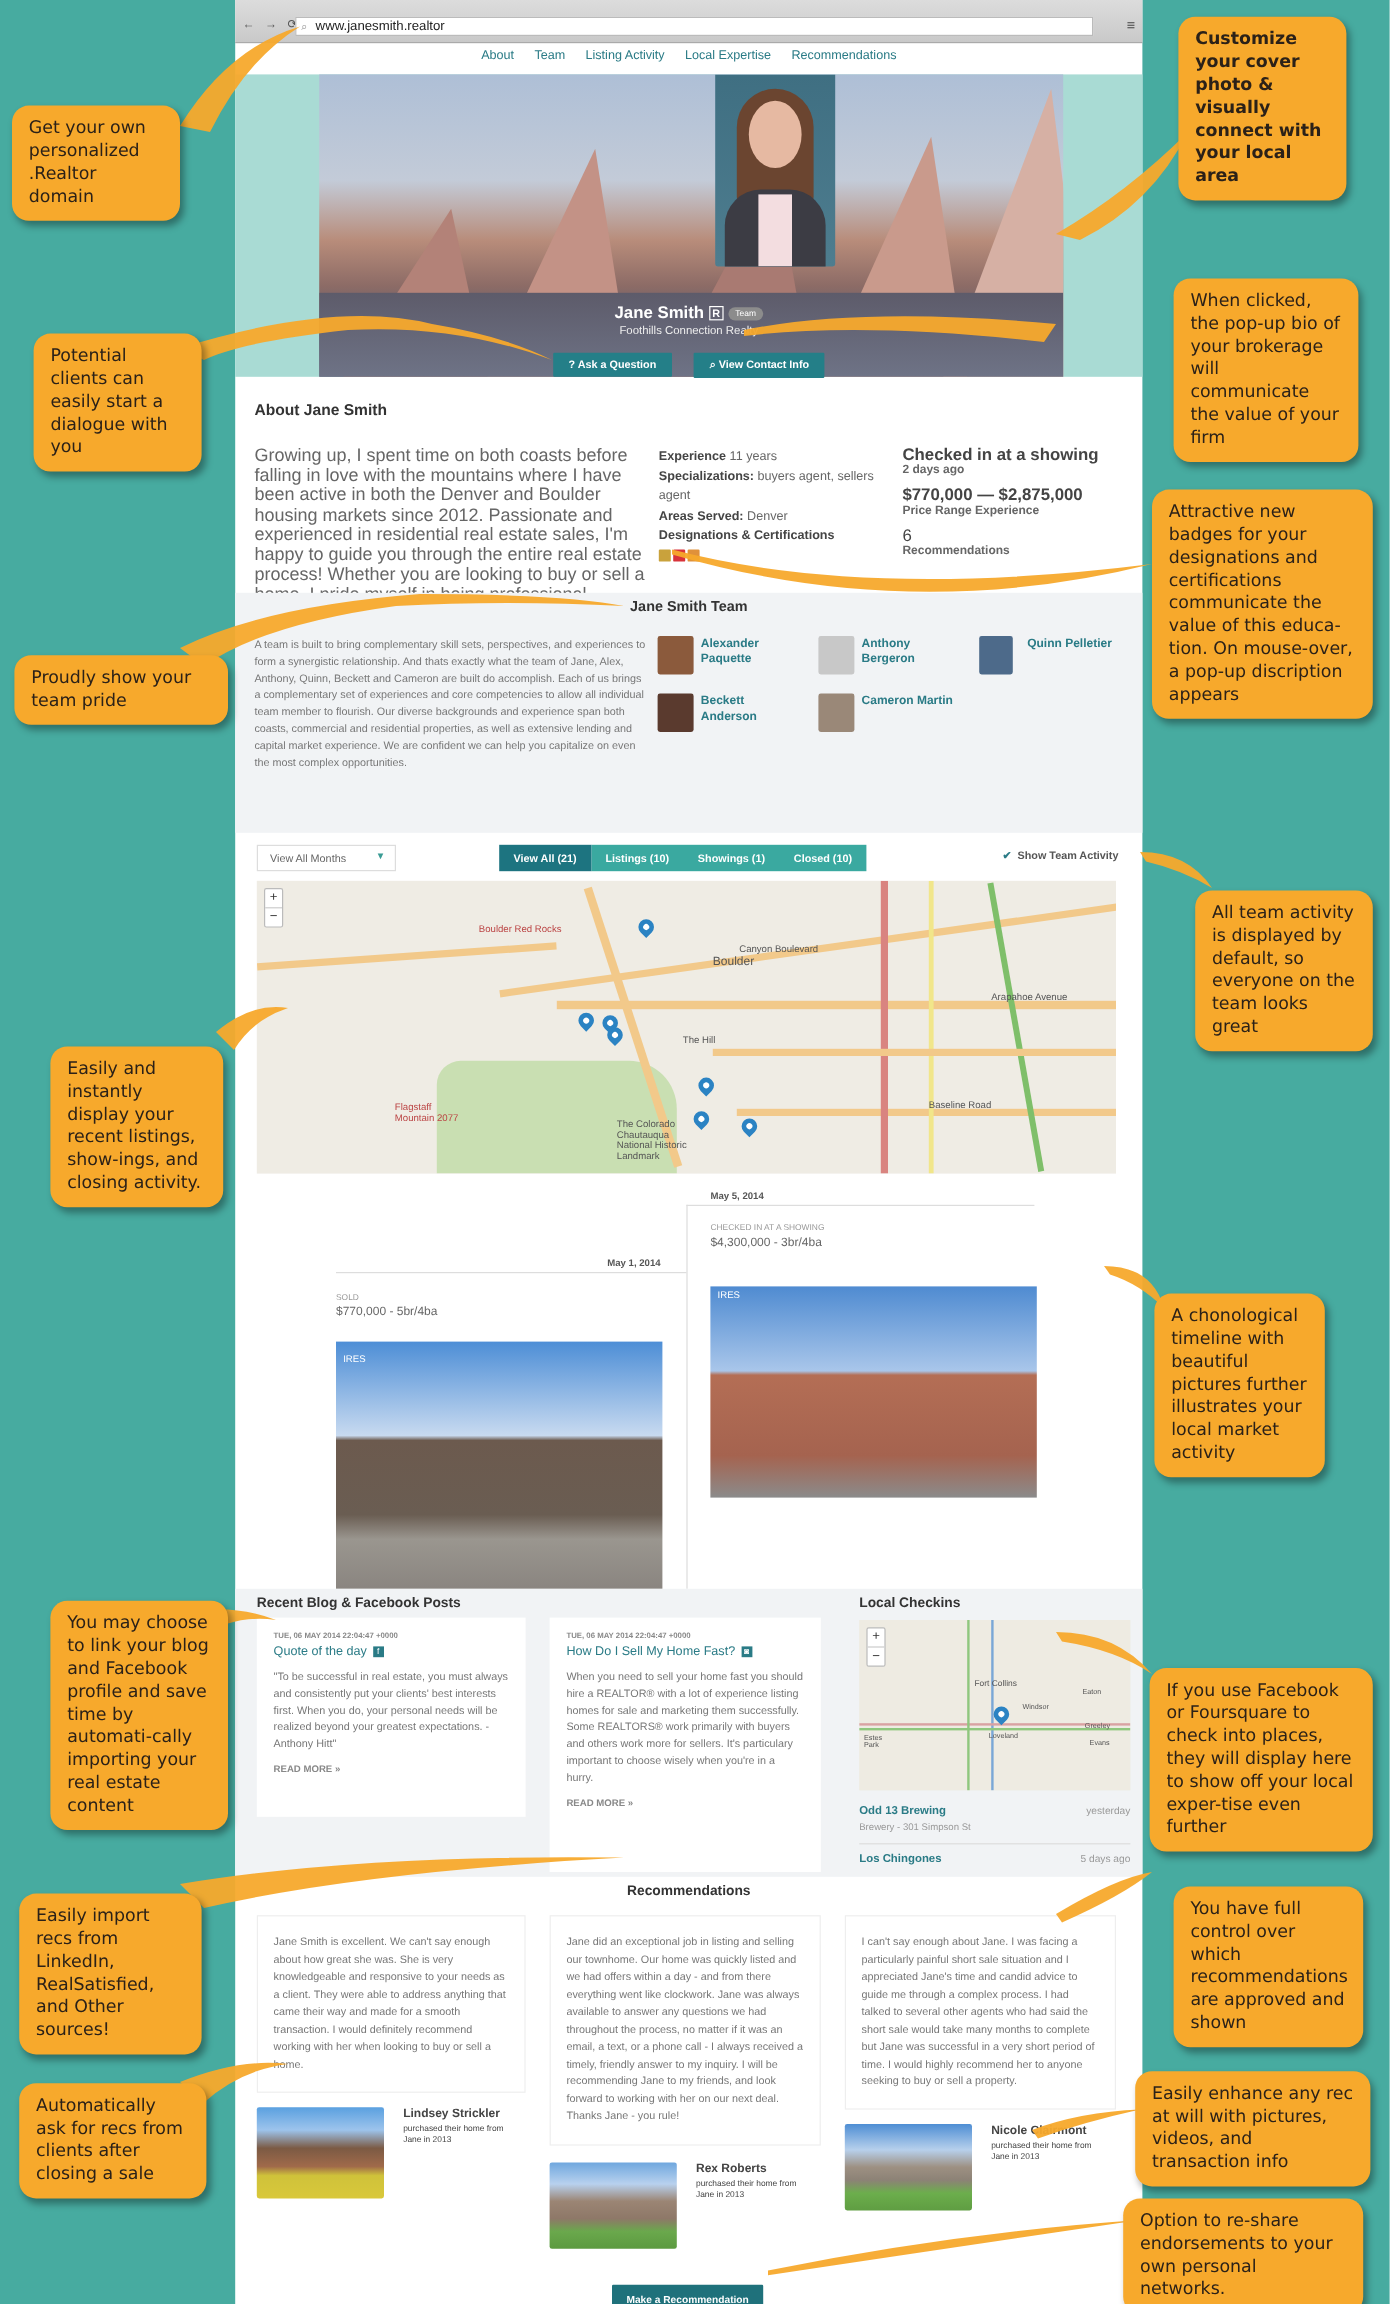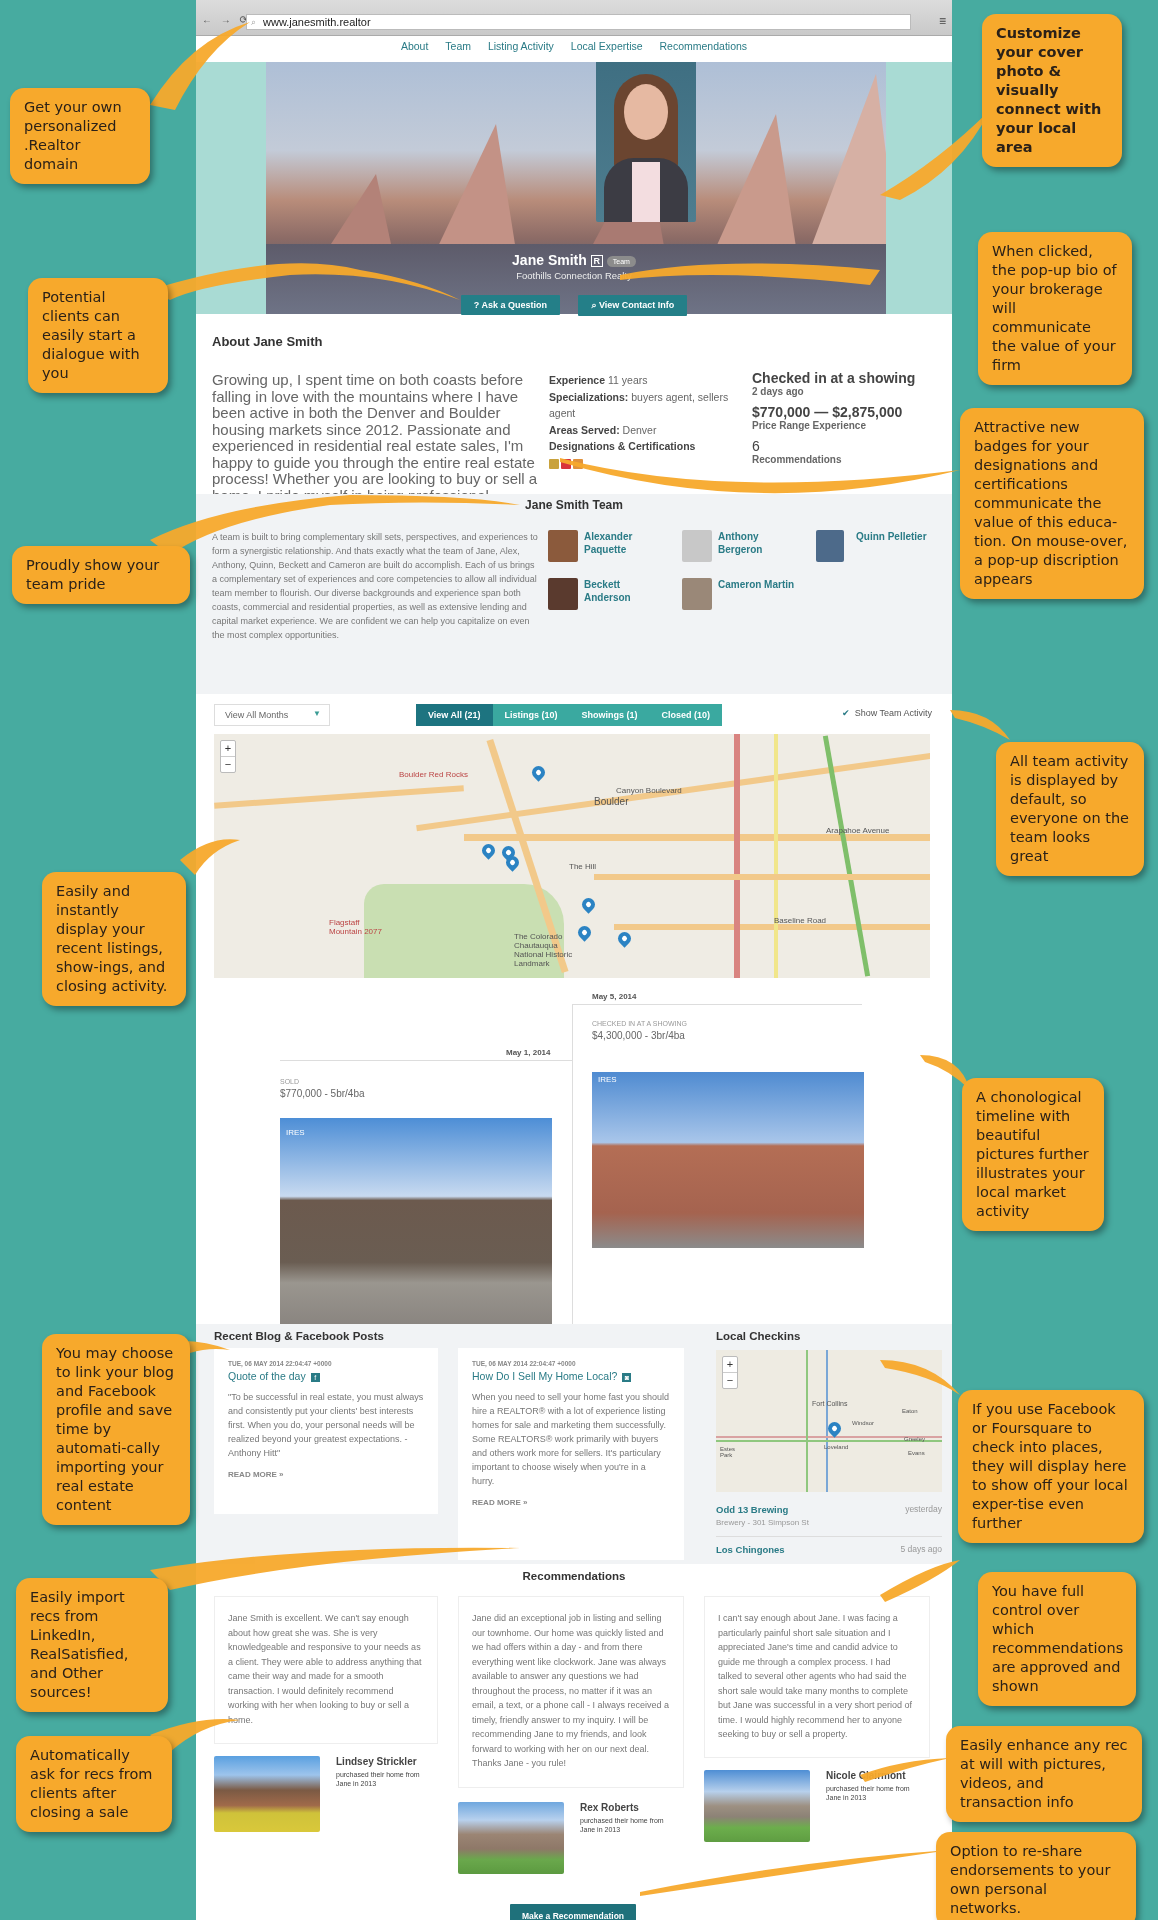--- a/index.html
+++ b/index.html
@@ -41,21 +41,21 @@
 .teamsec .desc{position:absolute;left:16px;top:36px;width:330px;font-size:9px;line-height:14px;color:#777}
 .member{position:absolute;display:flex}
 .member .av{width:30px;height:32px;border-radius:2px;margin-right:6px}
 .member .nm{font-size:10px;font-weight:bold;color:#2a7b86;line-height:13px}
 .activity{position:relative;height:300px}
 .dd{position:absolute;left:18px;top:10px;width:116px;height:22px;border:1px solid #ddd;font-size:9px;color:#666;padding:5px 10px}
 .dd .car{position:absolute;right:8px;top:4px;color:#3a9c95;font-size:8px}
 .tabs{position:absolute;left:220px;top:10px;display:flex}
 .tab{background:#3aa9a0;color:#fff;font-size:9px;font-weight:bold;padding:6px 12px;height:22px}
 .tab.active{background:#1d7480}
-.showteam{position:absolute;right:20px;top:14px;font-size:9px;color:#555;font-weight:normal}
+.showteam{position:absolute;right:20px;top:14px;font-size:9px;color:#555;font-weight:bold}
 .showteam .chk{color:#2a7b86;margin-right:5px}
 .map{position:absolute;left:18px;top:40px;width:716px;height:244px;background:#efece4;overflow:hidden}
 .map .road{position:absolute;background:#f2c98a}
 .map .green{position:absolute;background:#c9dfb2}
 .zoomc{position:absolute;left:6px;top:6px;width:16px;background:#fff;border:1px solid #bbb;border-radius:2px;font-size:11px;text-align:center;line-height:15px;color:#333}
 .pin{position:absolute;width:13px;height:13px;background:#2b83c3;border-radius:50% 50% 50% 0;transform:rotate(-45deg)}
 .pin::after{content:"";position:absolute;left:4px;top:4px;width:5px;height:5px;border-radius:50%;background:#fff}
 .maplbl{position:absolute;font-size:8px;color:#555}
 .timeline{position:relative;height:330px}
 .tl-date{position:absolute;font-size:8px;font-weight:bold;color:#555}
@@ -245,21 +245,21 @@
   <section class="lower">
     <h4 style="left:18px;top:6px">Recent Blog &amp; Facebook Posts</h4>
     <div class="post" style="left:18px;top:24px;width:224px;height:166px">
       <div class="dt">TUE, 06 MAY 2014 22:04:47 +0000</div>
       <div class="tt"><span>Quote of the day</span><span class="ic">f</span></div>
       <div class="bd">"To be successful in real estate, you must always and consistently put your clients' best interests first. When you do, your personal needs will be realized beyond your greatest expectations. - Anthony Hitt"</div>
       <div class="rm">READ MORE »</div>
     </div>
     <div class="post" style="left:262px;top:24px;width:226px;height:212px">
       <div class="dt">TUE, 06 MAY 2014 22:04:47 +0000</div>
-      <div class="tt"><span>How Do I Sell My Home Local?</span><span class="ic">◙</span></div>
+      <div class="tt"><span>How Do I Sell My Home Fast?</span><span class="ic">◙</span></div>
       <div class="bd">When you need to sell your home fast you should hire a REALTOR® with a lot of experience listing homes for sale and marketing them successfully. Some REALTORS® work primarily with buyers and others work more for sellers. It's particulary important to choose wisely when you're in a hurry.</div>
       <div class="rm">READ MORE »</div>
     </div>
     <h4 style="left:520px;top:6px">Local Checkins</h4>
     <div class="checkmap">
       <div style="position:absolute;left:110px;top:0;width:2px;height:142px;background:#7aa7d6"></div>
       <div style="position:absolute;left:0;top:86px;width:226px;height:2px;background:#d9a2a2"></div>
       <div style="position:absolute;left:90px;top:0;width:2px;height:142px;background:#8fc77e"></div>
       <div style="position:absolute;left:0;top:90px;width:226px;height:2px;background:#8fc77e"></div>
       <div class="zoomc">

